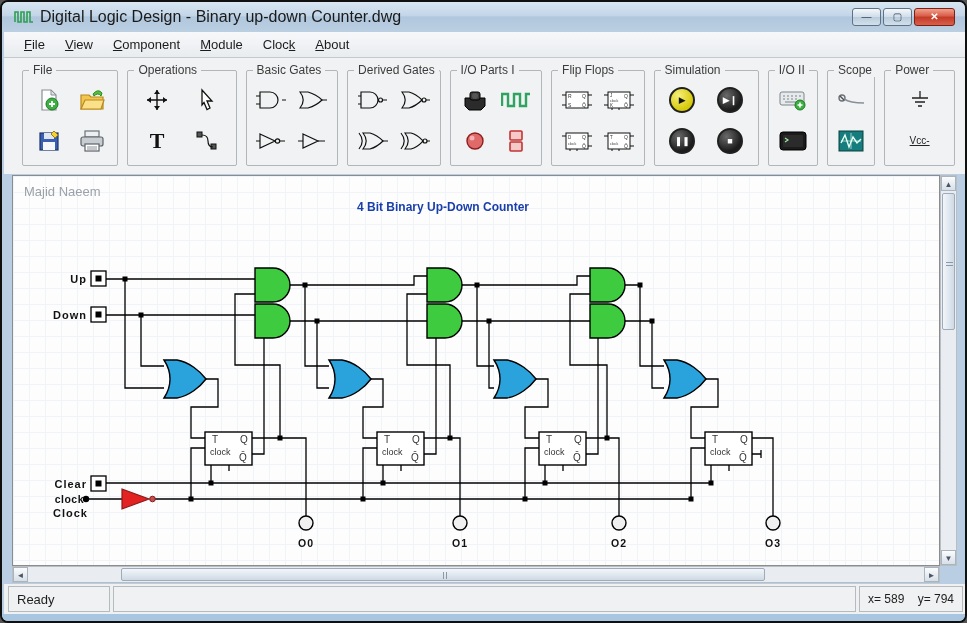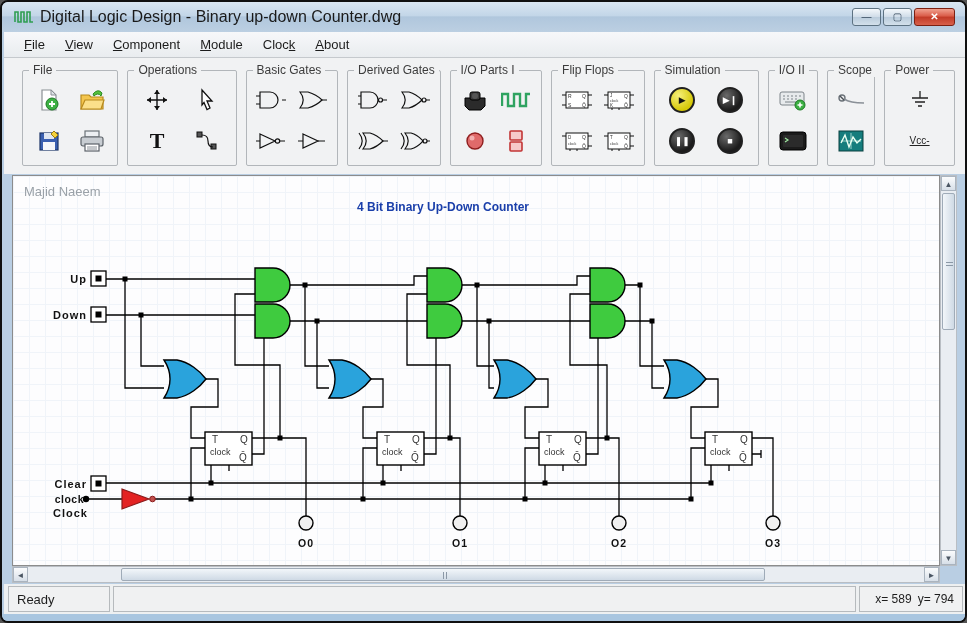--- a/index.html
+++ b/index.html
@@ -70,21 +70,21 @@
             background:linear-gradient(#f2f6fa,#cfdae5); border:1px solid #9fabb8; border-radius:2px; }
   .grip-h { position:absolute; top:3px; left:50%; height:7px; width:1px; border-left:1px solid #8b98a6;
             border-right:1px solid #8b98a6; padding-left:2px; }
   
   .statusbar { position:absolute; left:2px; top:582px; width:963px; height:30px; background:#eef0f1;
                display:flex; align-items:stretch; padding:2px 4px; }
   .spanel { border:1px solid #b6babd; background:#f0f1f2; font-size:13px; color:#1e1e1e;
             display:flex; align-items:center; padding:8px 8px; }
   .sp-ready { width:102px; }
   .sp-mid { flex:1; margin:0 3px; }
-  .sp-coords { width:104px; font-size:12px; justify-content:flex-end; gap:6px; }
+  .sp-coords { width:104px; font-size:12px; justify-content:space-between; gap:6px; }
   .bottomband { position:absolute; left:0; top:612px; width:100%; height:9px; background:#a9c6e0; }
   svg text { font-family:"Liberation Sans", sans-serif; }
 </style>
 </head>
 <body>
 
 <div class="window">
 
   <div class="titlebar">
     <svg class="appicon" viewBox="0 0 20 14">

